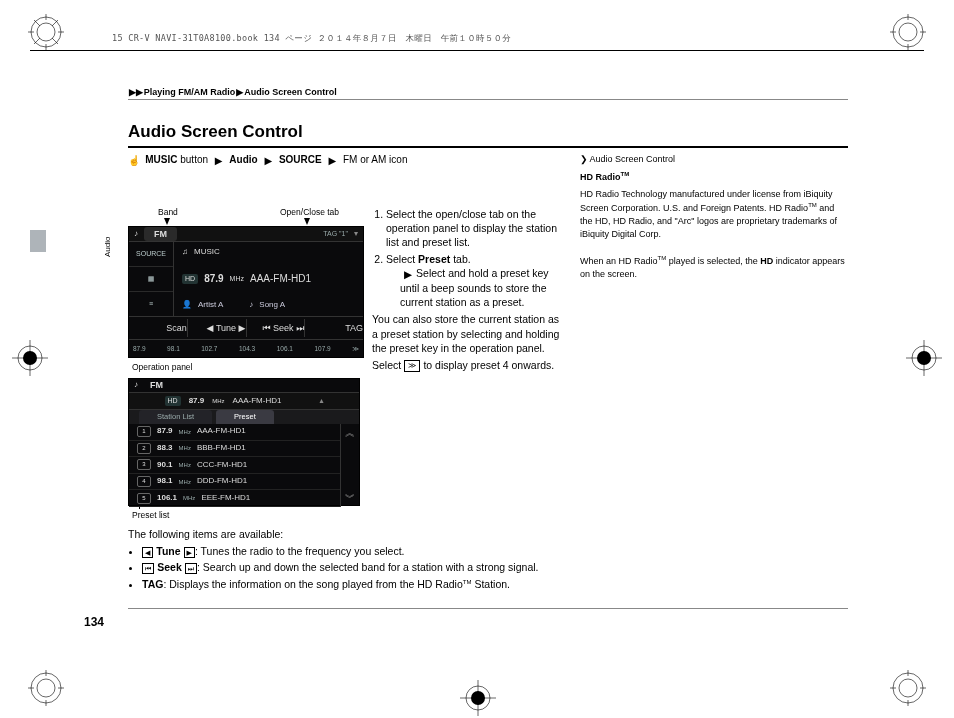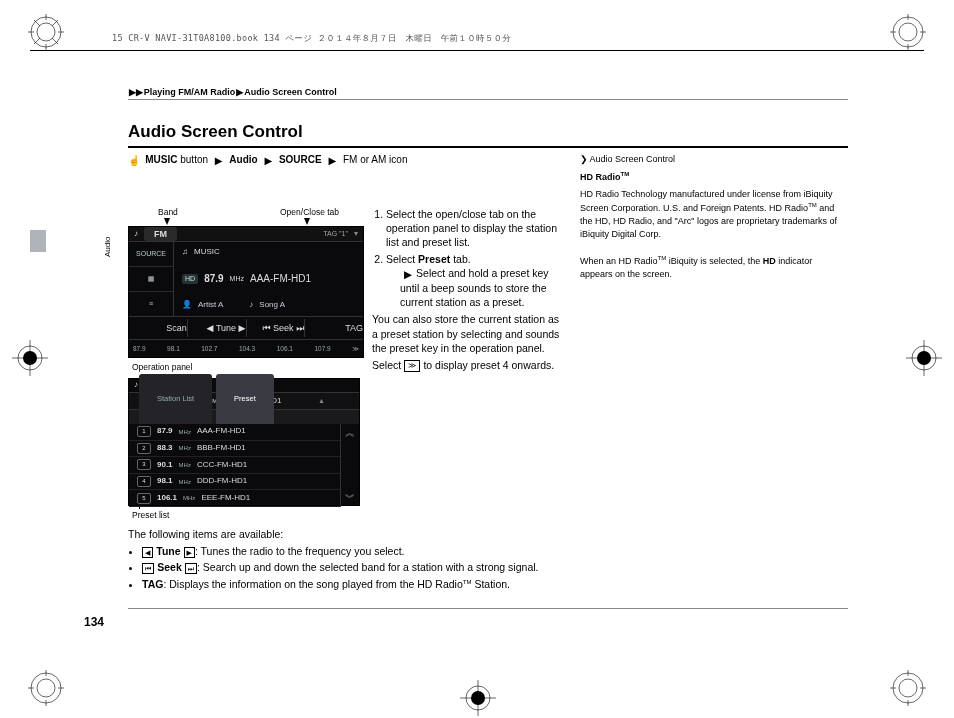--- a/index.html
+++ b/index.html
@@ -44,21 +44,21 @@
   .s1-bot{height:22px;display:flex;align-items:center;border-bottom:1px solid #333}
   .s1-btn{flex:1;text-align:right;font-size:9px;border-right:1px solid #333;padding:3px 0}
   .s1-btn:last-child{border-right:none}
   .s1-presets{height:18px;display:flex;align-items:center;font-size:6.5px;color:#9aa;padding:0 4px;gap:6px;justify-content:space-between}
   
   .shot2{position:absolute;left:128px;top:378px;width:230px;height:126px;background:#0a0a0c;border:1px solid #000;color:#ddd;font-size:8px}
   .s2-top{height:13px;display:flex;align-items:center;padding:0 5px;gap:8px}
   .s2-top .fm{font-weight:700;font-size:9px;margin-left:4px}
   .s2-freq{height:16px;display:flex;align-items:center;justify-content:center;gap:8px;background:#111;border-top:1px solid #333;border-bottom:1px solid #333}
   .s2-tabs{height:14px;display:flex;align-items:flex-end;padding:0 10px;gap:4px;background:#1a1a1c}
-  .s2-tab{padding:20px 18px;font-size:7.5px;border-radius:3px 3px 0 0}
+  .s2-tab{padding:2px 18px;font-size:7.5px;border-radius:3px 3px 0 0}
   .s2-tab.off{background:#232328;color:#9aa}
   .s2-tab.on{background:#3a3a42;color:#fff}
   .s2-list{height:calc(100% - 43px);display:flex}
   .s2-rows{flex:1;display:flex;flex-direction:column}
   .s2-row{flex:1;display:flex;align-items:center;gap:6px;padding:0 8px;border-bottom:1px solid #222;font-size:8px}
   .s2-row .n{width:12px;height:9px;border:1px solid #666;border-radius:2px;font-size:6px;text-align:center;line-height:9px}
   .s2-row .f{font-weight:700}
   .s2-row .mhz{font-size:6px;color:#9aa}
   .s2-scroll{width:18px;display:flex;flex-direction:column;justify-content:space-between;align-items:center;padding:4px 0;border-left:1px solid #333}
   .s2-chev{color:#888;font-size:10px;line-height:1}
@@ -267,32 +267,32 @@
   </div>
 
   <div class="instr">
     <ol>
       <li><span>Select the open/close tab on the operation panel to display the station list and preset list.</span></li>
       <li>
         <span>Select </span><b>Preset</b><span> tab.</span>
         <div class="sub"><span class="tri">▶</span><span>Select and hold a preset key until a beep sounds to store the current station as a preset.</span></div>
       </li>
     </ol>
-    <p>You can also store the current station as a preset station by selecting and sounds the preset key in the operation panel.</p>
+    <p>You can also store the current station as a preset station by selecting and holding the preset key in the operation panel.</p>
     <p>
       <span>Select </span><span class="inline-icon">≫</span><span> to display preset 4 onwards.</span>
     </p>
   </div>
 
   <div class="sidebar">
     <div class="sb-title"><span class="sb-arrow">❯</span><span>Audio Screen Control</span></div>
     <h4><span>HD Radio</span><span class="tm">TM</span></h4>
     <div><span>HD Radio Technology manufactured under license from iBiquity Screen Corporation. U.S. and Foreign Patents. HD Radio</span><span class="tm">TM</span><span> and the HD, HD Radio, and "Arc" logos are proprietary trademarks of iBiquity Digital Corp.</span></div>
     <br>
-    <div><span>When an HD Radio</span><span class="tm">TM</span><span> iBiquity is selected, the </span><b>HD</b><span> indicator appears on the screen.</span></div>
+    <div><span>When an HD Radio</span><span class="tm">TM</span><span> played is selected, the </span><b>HD</b><span> indicator appears on the screen.</span></div>
   </div>
 
   <div class="bottom-txt">
     <div>The following items are available:</div>
     <ul>
       <li><span class="key">◀</span> <b>Tune</b> <span class="key">▶</span><span>: Tunes the radio to the frequency you select.</span></li>
       <li><span class="key">⏮</span> <b>Seek</b> <span class="key">⏭</span><span>: Search up and down the selected band for a station with a strong signal.</span></li>
       <li><b>TAG</b><span>: Displays the information on the song played from the HD Radio</span><span class="tm">TM</span><span> Station.</span></li>
     </ul>
   </div>

